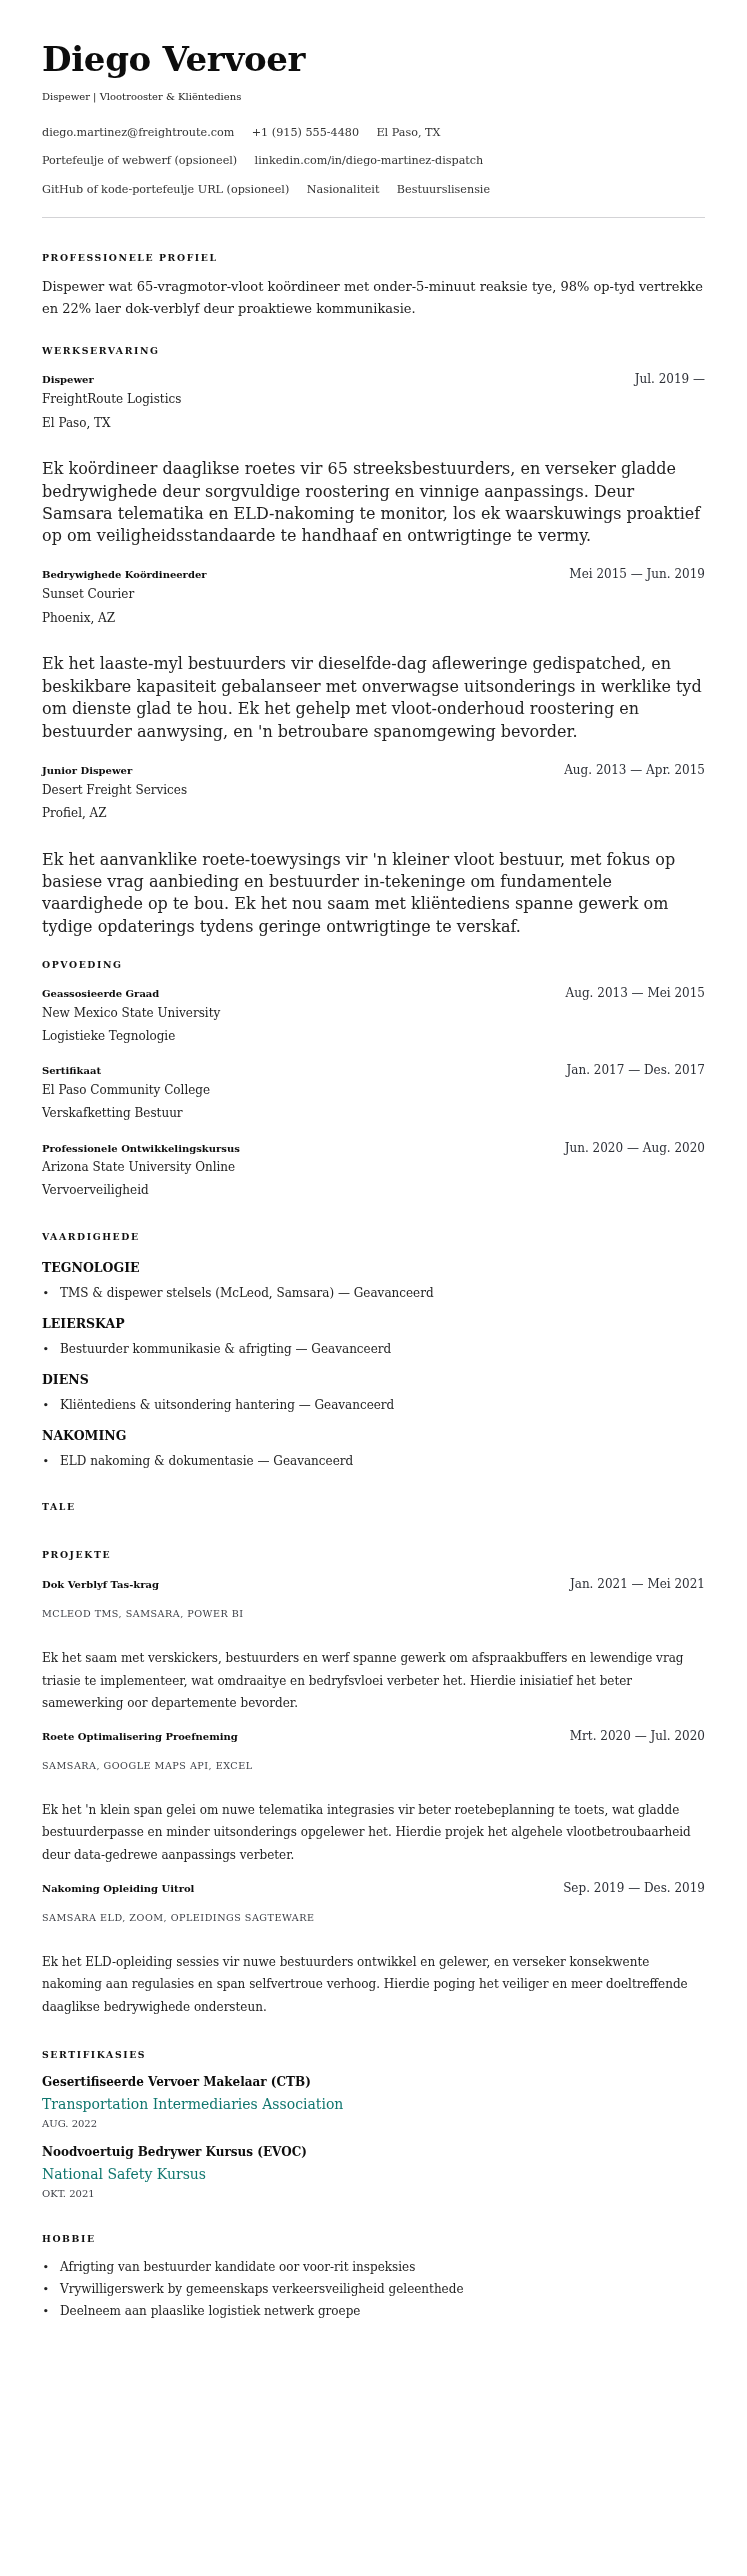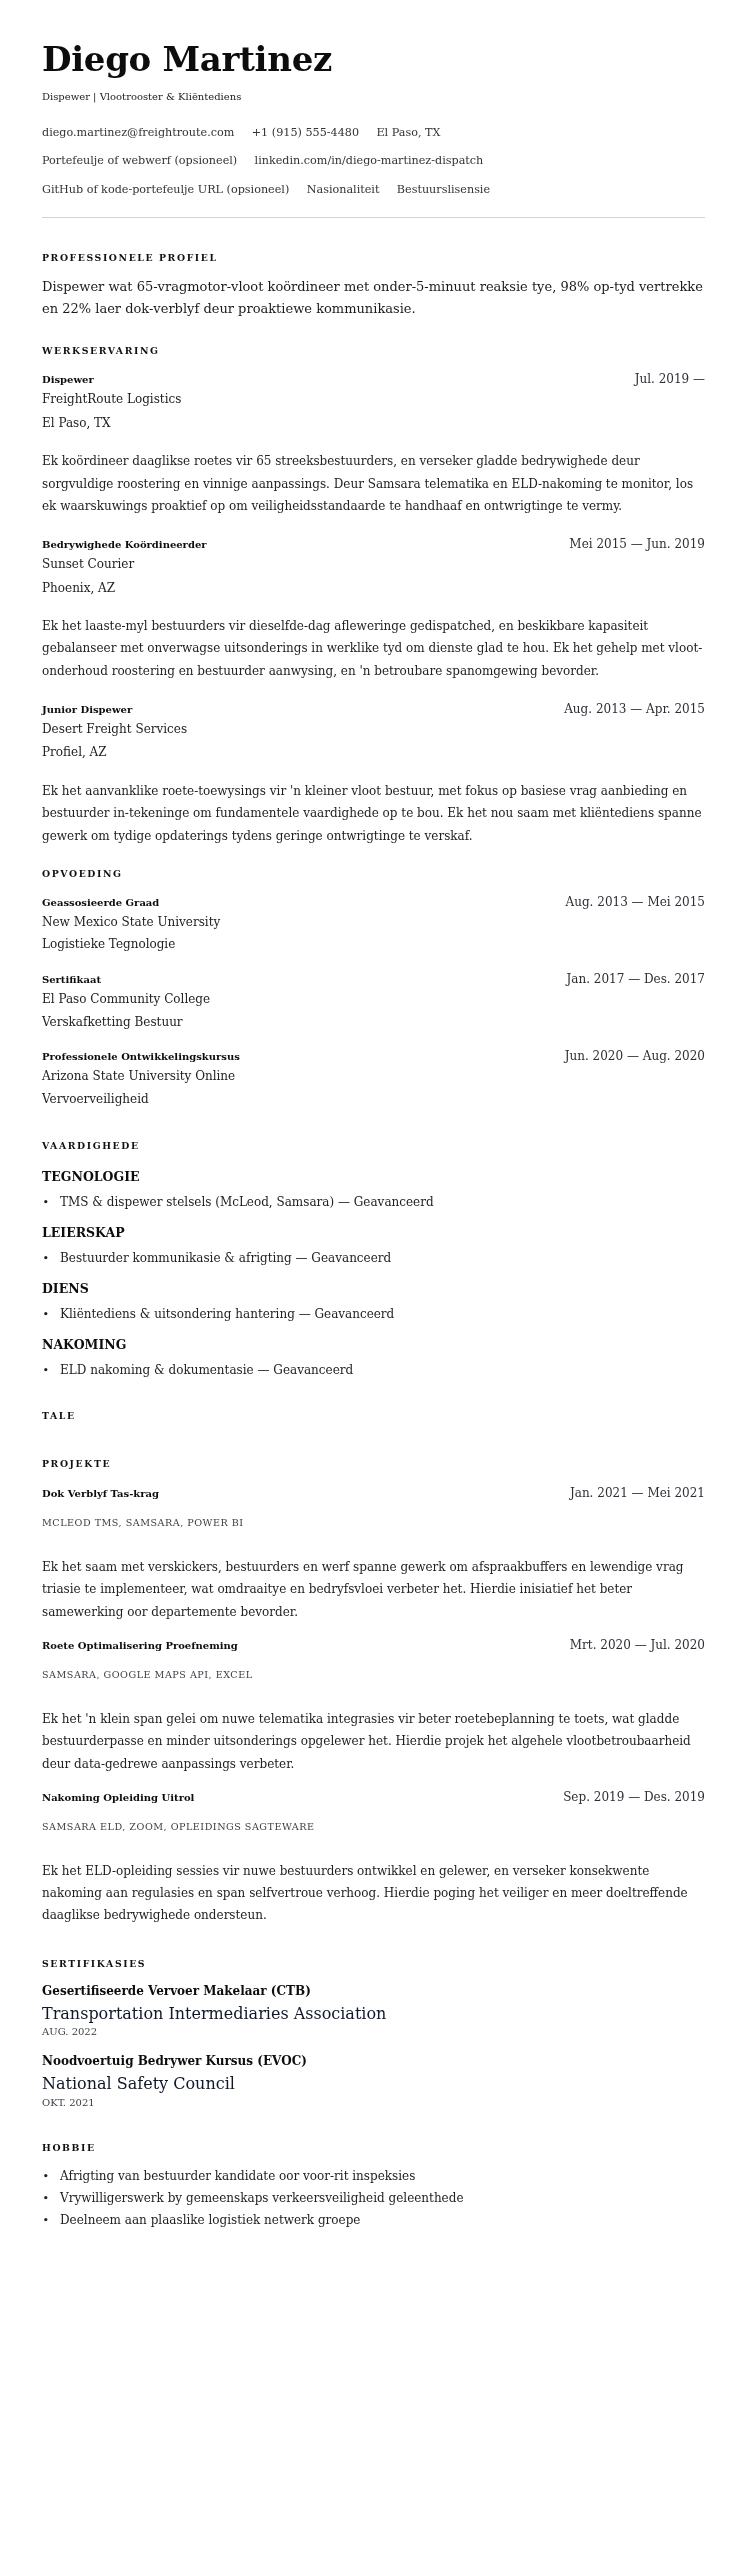--- a/index.html
+++ b/index.html
@@ -19,45 +19,45 @@
   .summary-heading { margin-top: 34px; }
   .summary { font-size: 13px; line-height: 22px; color: #1b1b1b; margin-top: 11.2px; }
   .section { margin-top: 32px; }
   .entry { margin-top: 17.4px; }
   .entry:first-of-type { margin-top: 15px; }
   .entry-head { display: flex; justify-content: space-between; align-items: baseline; }
   .entry-title { font-size: 10px; font-weight: bold; color: #0d0d0d; line-height: 18.7px; }
   .entry-date { font-size: 12px; color: #2c2f36; line-height: 17.4px; white-space: nowrap; }
   .entry-org { font-size: 12px; color: #222; line-height: 17.4px; margin-top: 1.2px; }
   .entry-loc { font-size: 12px; color: #222; line-height: 17.4px; margin-top: 6.2px; }
-  .entry-desc { font-size: 12px; color: #222; line-height: 22.4px; margin-top: 18px; }
+  .entry-desc { font-size: 16px; color: #222; line-height: 22.4px; margin-top: 26px; }
   .edu-entry { margin-top: 17.4px; }
   .edu-field { font-size: 12px; color: #222; line-height: 17.4px; margin-top: 5px; }
   .skill-group { margin-top: 12.5px; }
   .skill-cat { font-size: 12.5px; font-weight: bold; color: #0d0d0d; line-height: 17.4px; text-transform: uppercase; }
   ul.bullets { list-style: none; margin-top: 8.7px; }
   ul.bullets li { font-size: 12px; color: #222; line-height: 17.4px; position: relative; padding-left: 18px; }
   ul.bullets li::before { content: "•"; position: absolute; left: 0.6px; top: 0; color: #222; font-size: 11.2px; }
   ul.lang li, ul.hobby li { margin-top: 4.4px; }
   ul.lang li:first-child, ul.hobby li:first-child { margin-top: 0; }
   .proj-tech { font-size: 9.6px; color: #3a3d44; letter-spacing: 0.5px; text-transform: uppercase; line-height: 15px; margin-top: 11.2px; }
   .proj-desc { font-size: 12px; color: #222; line-height: 22.4px; margin-top: 26px; }
   .proj-entry { margin-top: 13.7px; }
   .cert-entry { margin-top: 13.7px; }
   .cert-title { font-size: 12px; font-weight: bold; color: #0d0d0d; line-height: 17.4px; }
-  .cert-issuer { font-size: 16px; color: #0f172a; line-height: 17.4px; margin-top: 4.4px; }
+  .cert-issuer { font-size: 14px; color: #0f766e; line-height: 17.4px; margin-top: 4.4px; }
   .cert-date { font-size: 10px; color: #3a3d44; text-transform: uppercase; line-height: 15px; margin-top: 2.5px; }
 </style>
 </head>
 <body>
 
 <div class="page">
 
   <header>
-    <h1 class="name">Diego Martinez</h1>
+    <h1 class="name">Diego Vervoer</h1>
     <div class="subtitle">Dispewer | Vlootrooster &amp; Kliëntediens</div>
 
     <div class="contact-row first">
       <span>diego.martinez@freightroute.com</span>
       <span>+1 (915) 555-4480</span>
       <span>El Paso, TX</span>
     </div>
     <div class="contact-row">
       <span>Portefeulje of webwerf (opsioneel)</span>
       <span>linkedin.com/in/diego-martinez-dispatch</span>
@@ -207,21 +207,21 @@
   <section class="section" style="margin-top:31px;">
     <h2 class="section-heading">Sertifikasies</h2>
 
     <div class="cert-entry" style="margin-top:12.5px;">
       <div class="cert-title">Gesertifiseerde Vervoer Makelaar (CTB)</div>
       <div class="cert-issuer">Transportation Intermediaries Association</div>
       <div class="cert-date">Aug. 2022</div>
     </div>
     <div class="cert-entry">
       <div class="cert-title">Noodvoertuig Bedrywer Kursus (EVOC)</div>
-      <div class="cert-issuer">National Safety Council</div>
+      <div class="cert-issuer">National Safety Kursus</div>
       <div class="cert-date">Okt. 2021</div>
     </div>
   </section>
 
   <section class="section" style="margin-top:32px;">
     <h2 class="section-heading">Hobbie</h2>
     <ul class="bullets hobby" style="margin-top:13.7px;">
       <li>Afrigting van bestuurder kandidate oor voor-rit inspeksies</li>
       <li>Vrywilligerswerk by gemeenskaps verkeersveiligheid geleenthede</li>
       <li>Deelneem aan plaaslike logistiek netwerk groepe</li>

